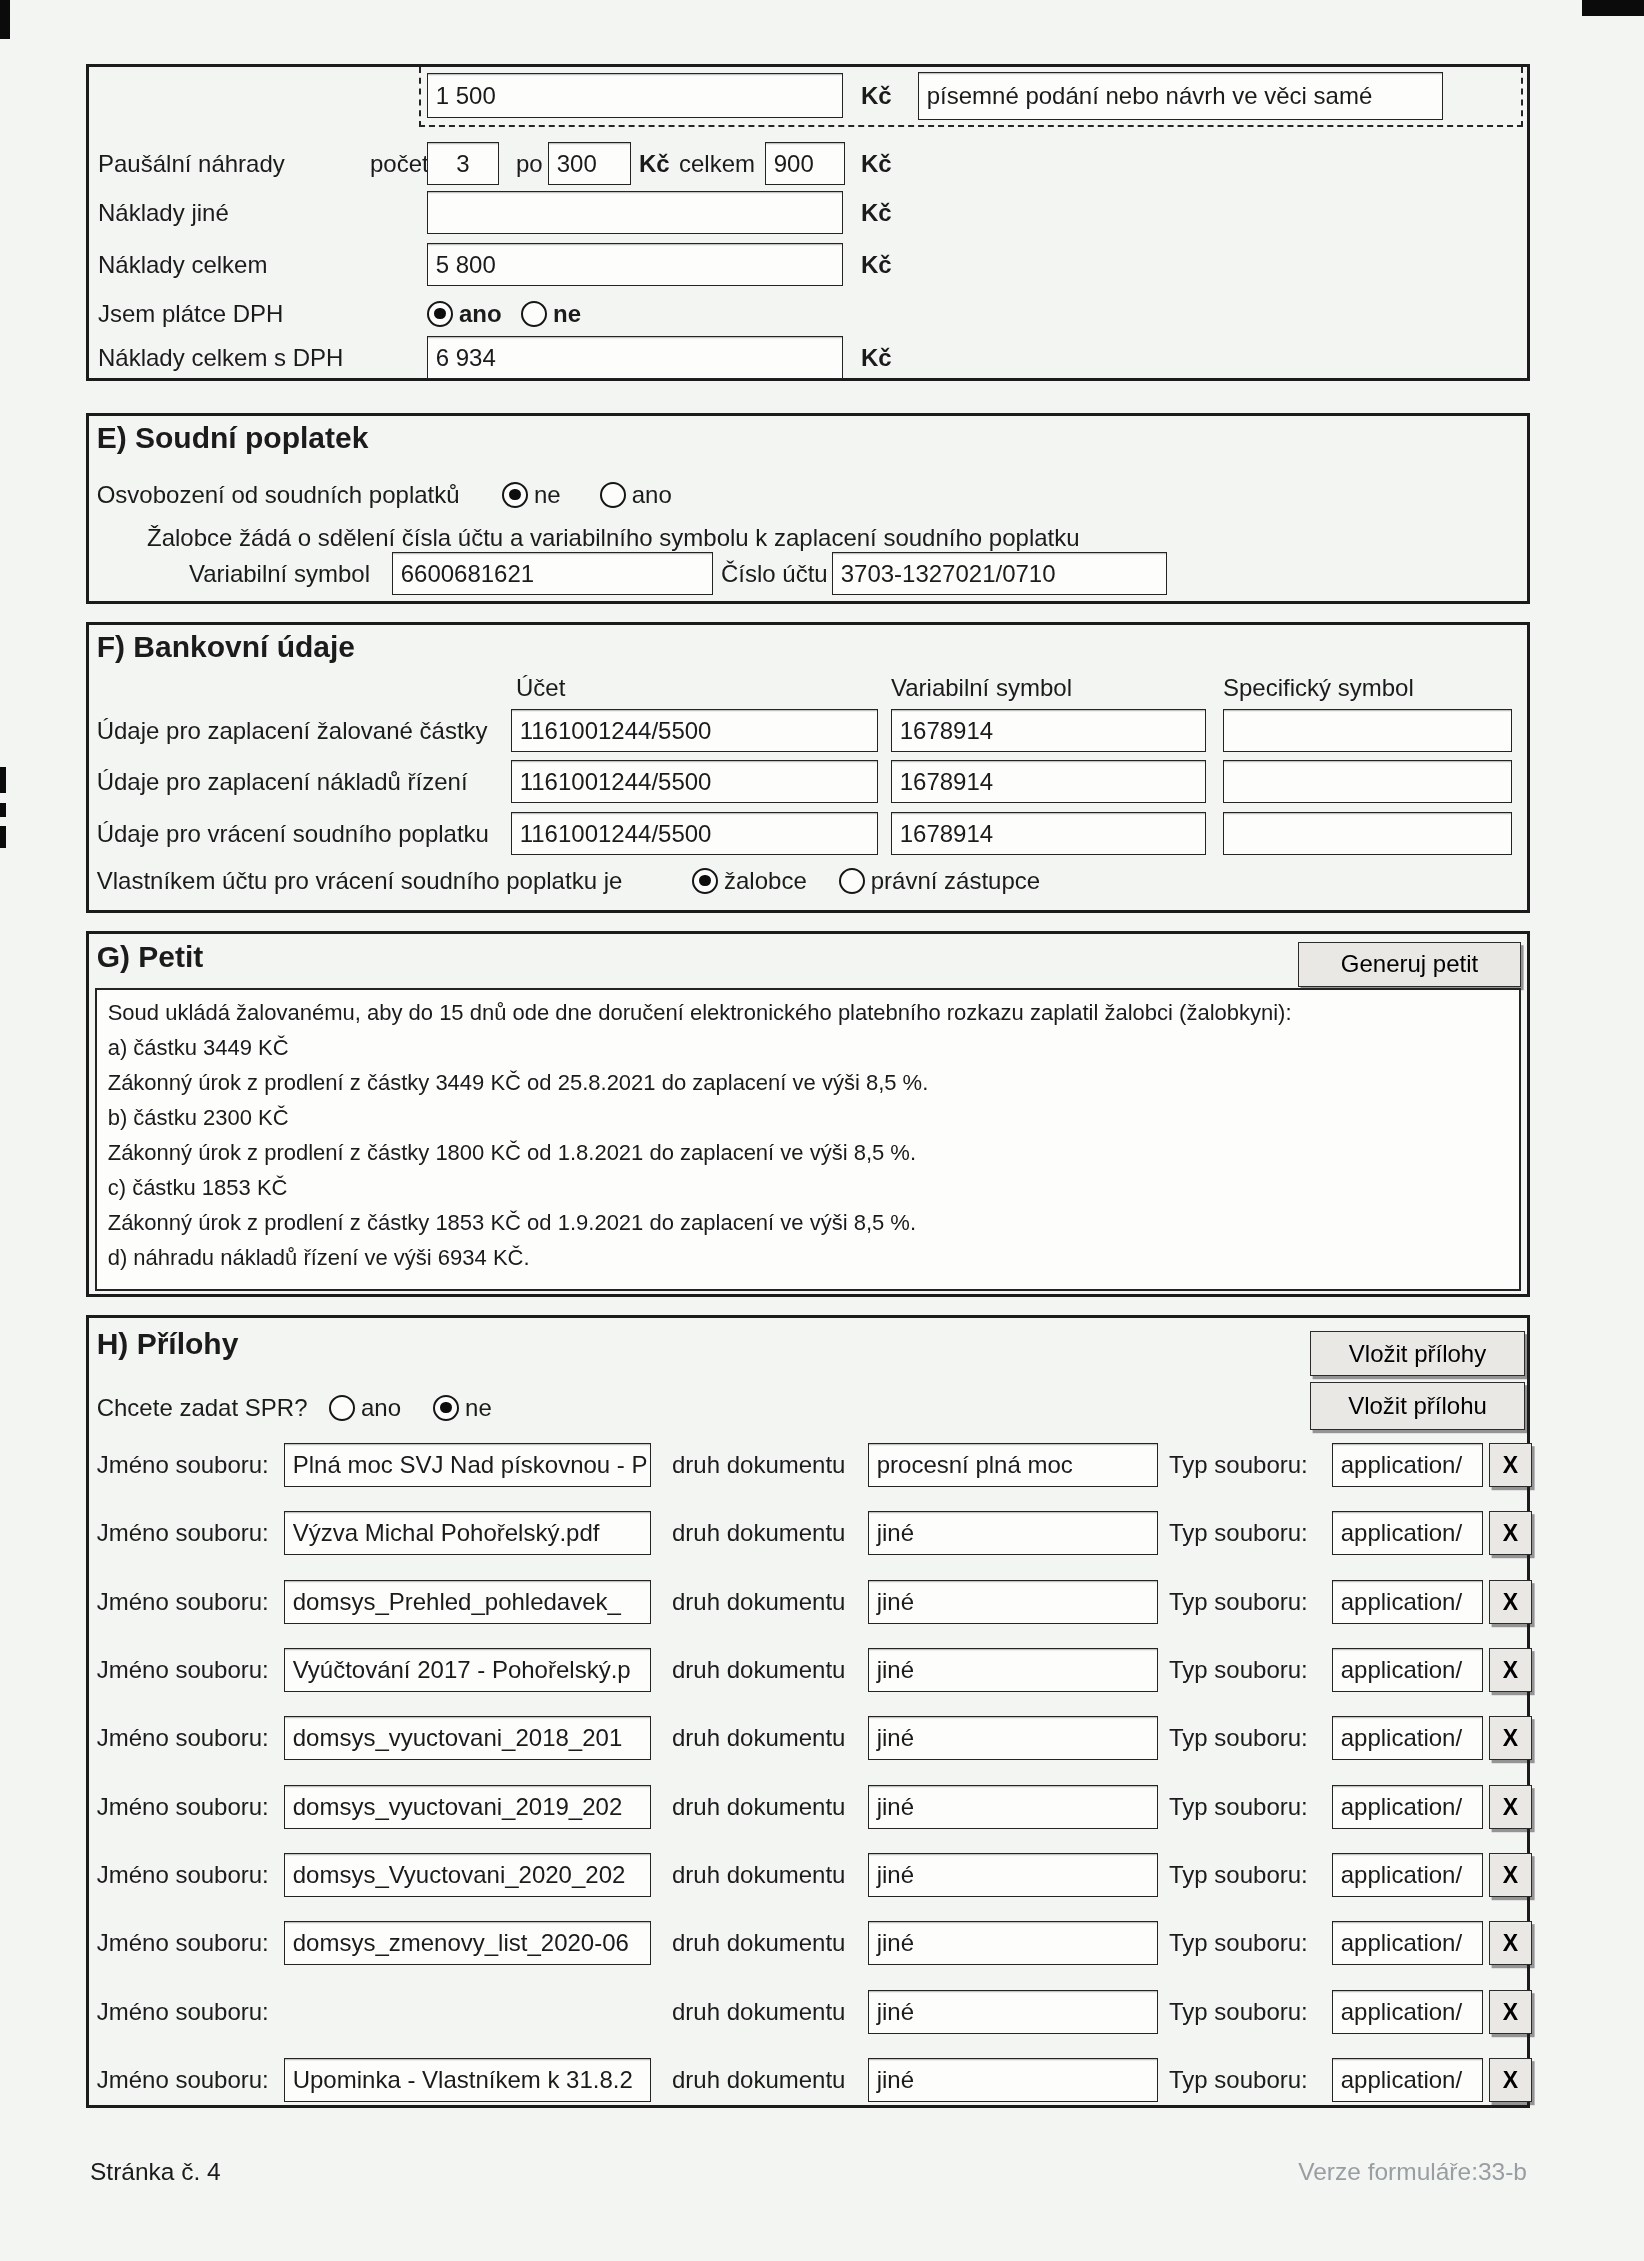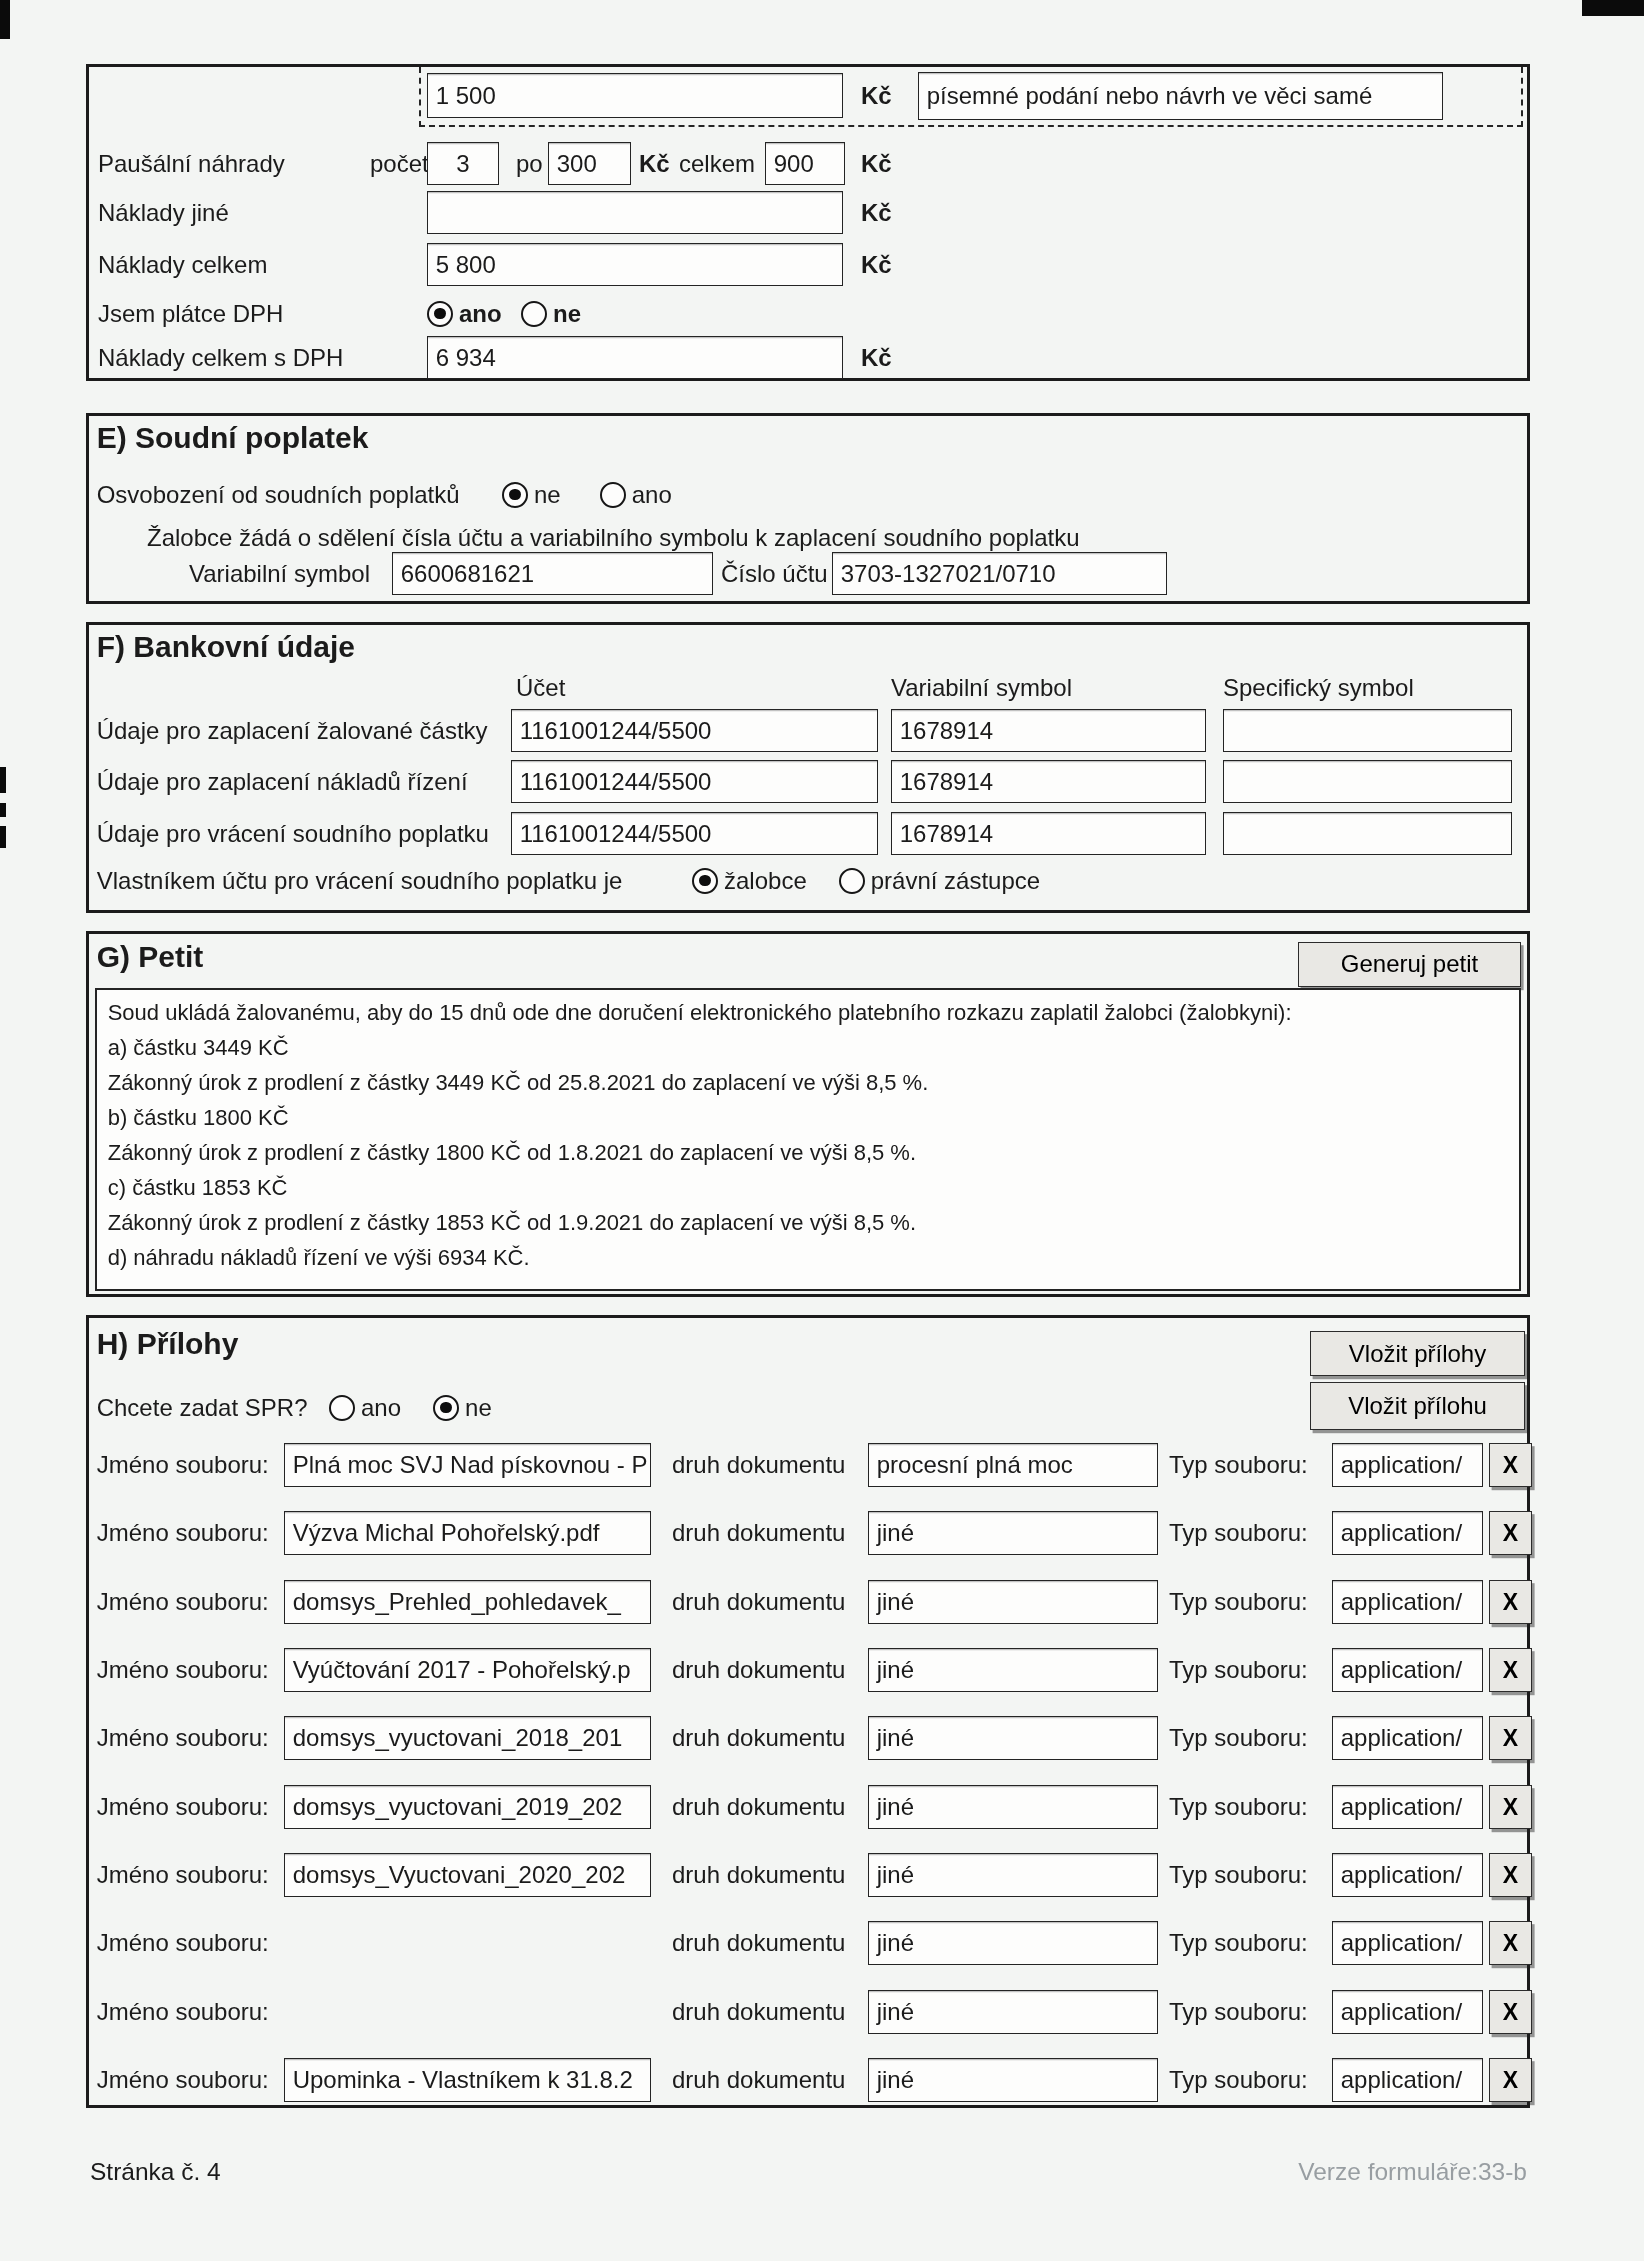--- a/index.html
+++ b/index.html
@@ -172,21 +172,21 @@
     </div>
 </div>
 
 <div class="box" style="left:86px;top:931px;width:1444px;height:366px">
   <div class="title" style="left:7.7px;top:6.4px">G) Petit</div>
   <button class="btn" style="left:1209px;top:7.7px;width:223px;height:45px">Generuj petit</button>
   <div class="petit" id="petit-area" style="left:6.4px;top:54px;width:1426px;height:303px">
       <div>Soud ukládá žalovanému, aby do 15 dnů ode dne doručení elektronického platebního rozkazu zaplatil žalobci (žalobkyni):</div>
       <div>a) částku 3449 KČ</div>
       <div>Zákonný úrok z prodlení  z částky 3449 KČ od 25.8.2021 do zaplacení ve výši 8,5 %.</div>
-      <div>b) částku 1800 KČ</div>
+      <div>b) částku 2300 KČ</div>
       <div>Zákonný úrok z prodlení  z částky 1800 KČ od 1.8.2021 do zaplacení ve výši 8,5 %.</div>
       <div>c) částku 1853 KČ</div>
       <div>Zákonný úrok z prodlení  z částky 1853 KČ od 1.9.2021 do zaplacení ve výši 8,5 %.</div>
       <div>d) náhradu nákladů řízení ve výši 6934 KČ.</div>
     </div>
 </div>
 
 <div class="box" style="left:86px;top:1315px;width:1444px;height:793px">
   <div class="title" style="left:7.7px;top:9px">H) Přílohy</div>
   <button class="btn" style="left:1221px;top:13px;width:215px;height:45px">Vložit přílohy</button>
@@ -271,20 +271,21 @@
     <div class="input" style="left:195px;width:367px">domsys_Vyuctovani_2020_202</div>
     <div class="lbl" style="left:583px">druh dokumentu</div>
     <div class="input" style="left:779px;width:290px">jiné</div>
     <div class="lbl" style="left:1080px">Typ souboru:</div>
     <div class="input" style="left:1243px;width:151px">application/</div>
     <button class="btn xbtn" style="left:1400px;top:0;width:43px;height:44px">X</button>
   </div>
 
   <div class="att-row" style="top: 603px;">
     <div class="lbl" style="left:7.7px">Jméno souboru:</div>
+    <div class="input" style="left:195px;width:367px">domsys_zmenovy_list_2020-06</div>
     <div class="lbl" style="left:583px">druh dokumentu</div>
     <div class="input" style="left:779px;width:290px">jiné</div>
     <div class="lbl" style="left:1080px">Typ souboru:</div>
     <div class="input" style="left:1243px;width:151px">application/</div>
     <button class="btn xbtn" style="left:1400px;top:0;width:43px;height:44px">X</button>
   </div>
 
   <div class="att-row" style="top: 672px;">
     <div class="lbl" style="left:7.7px">Jméno souboru:</div>
     <div class="lbl" style="left:583px">druh dokumentu</div>

